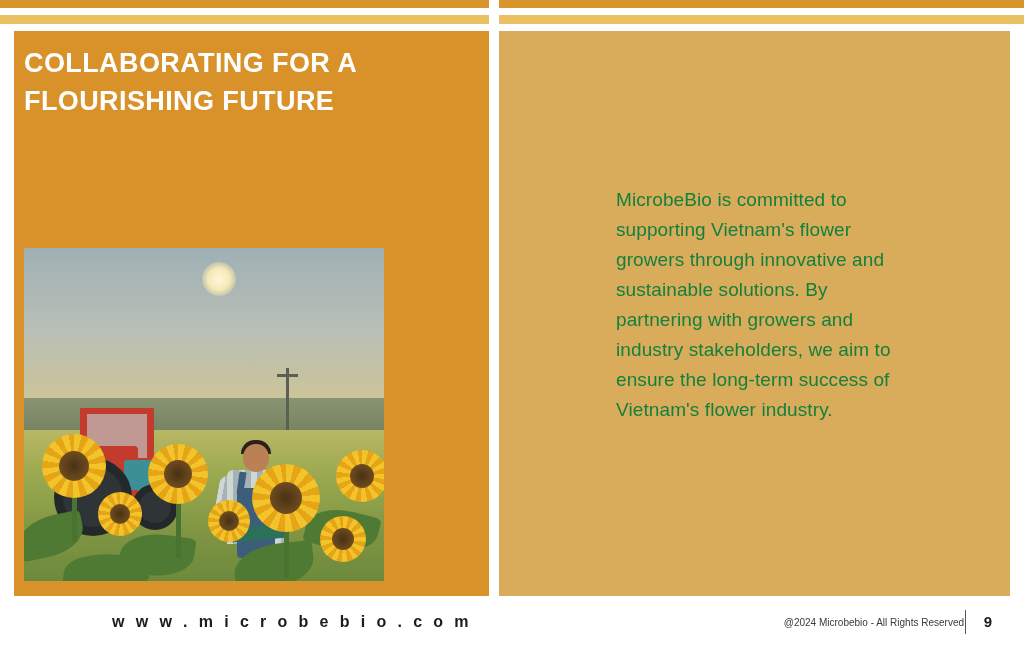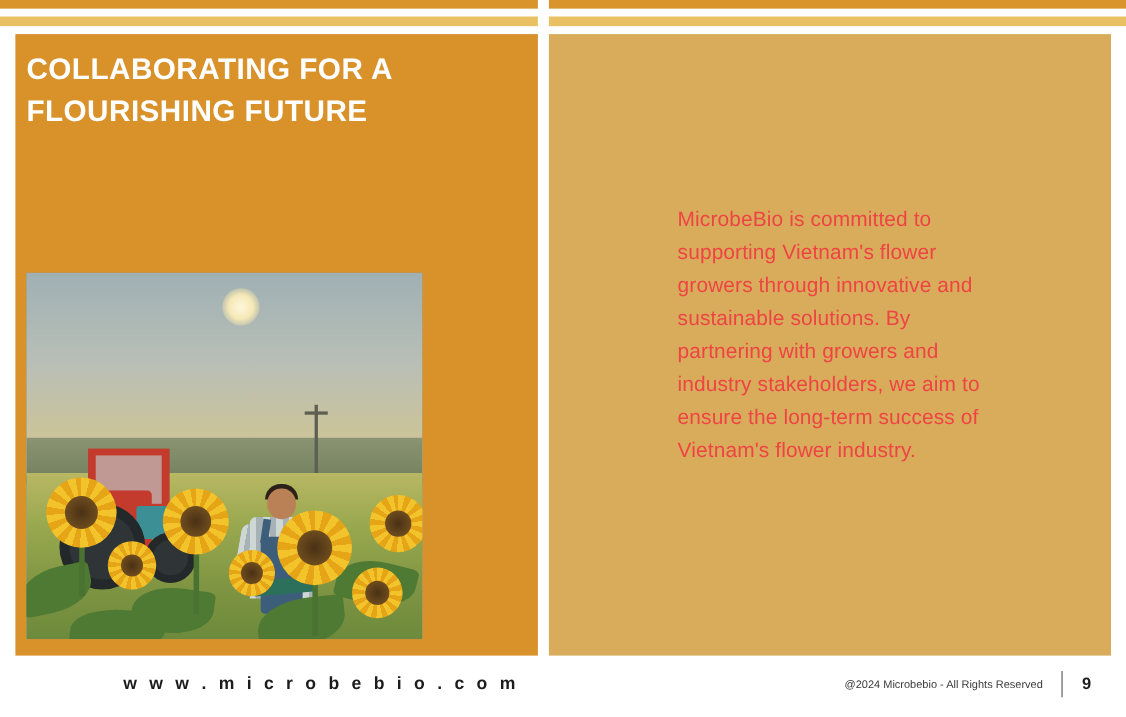--- a/index.html
+++ b/index.html
@@ -193,39 +193,39 @@
   .stem {
     position: absolute; width: 5px; background: #4a7230;
   }
 
   
   .body-text {
     position: absolute;
     top: 185px;
     left: 616px;
     width: 290px;
-    color: #ef4444;
+    color: #15803d;
     font-size: 19px;
     line-height: 30px;
     letter-spacing: 0.1px;
   }
 
   
   .footer-url {
     position: absolute;
     left: 112px;
     top: 613px;
     font-size: 16px;
     color: #1c1c1c;
     letter-spacing: 3.4px;
     font-weight: bold;
   }
   .footer-copy {
     position: absolute;
-    right: 76px;
+    right: 60px;
     top: 617px;
     font-size: 10px;
     color: #3a3a3a;
   }
   .footer-divider {
     position: absolute;
     right: 58px;
     top: 610px;
     width: 1px;
     height: 24px;

